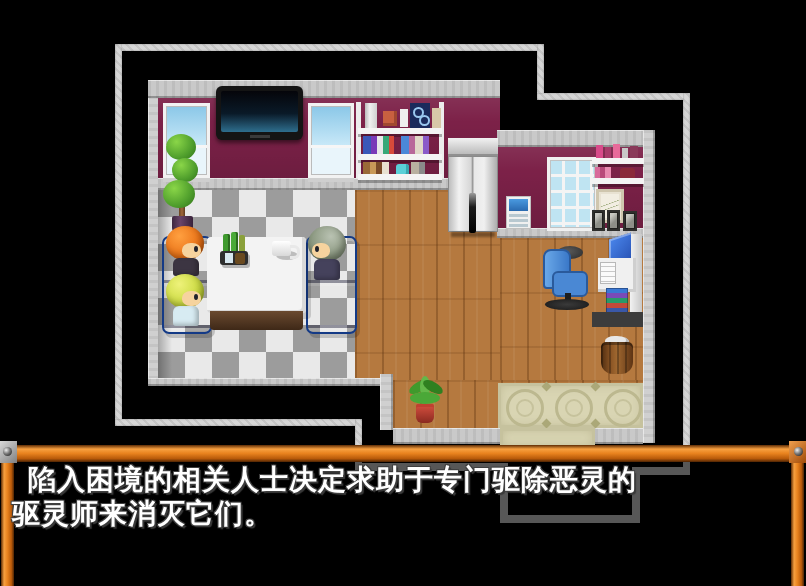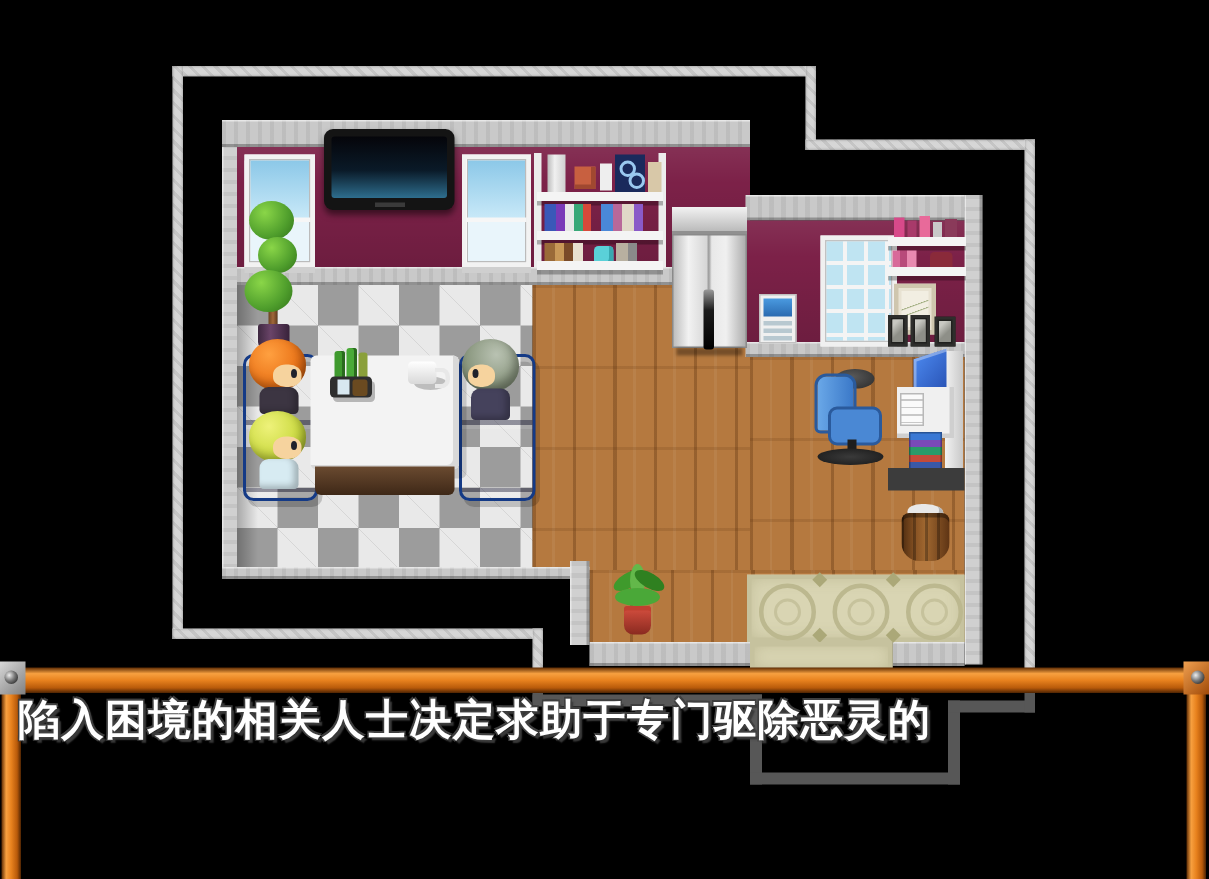--- a/index.html
+++ b/index.html
@@ -295,16 +295,17 @@
   <div class="abs" style="left:0;top:441px;width:806px;height:145px;">
     <div class="obar-h" style="left:0;top:4px;width:806px;height:17px;"></div>
     <div class="obar-v" style="left:1px;top:6px;width:13px;height:139px;"></div>
     <div class="obar-v" style="left:791px;top:6px;width:13px;height:139px;"></div>
     <div class="screwplate" style="left:0;top:0;width:17px;height:22px;background:linear-gradient(135deg,#d8d8d8,#808080);">
       <div class="screw" style="left:3px;top:6px;"></div>
     </div>
     <div class="screwplate" style="left:789px;top:0;width:17px;height:22px;background:linear-gradient(135deg,#f0a050,#a04a08);">
       <div class="screw" style="left:5px;top:6px;"></div>
     </div>
-    <div class="dlgline" style="top:20px;">陷入困境的相关人士决定求助于专门驱除恶灵的</div>
+    <div class="dlgline" style="top:20px;padding-left:16px;">陷入困境的相关人士决定求助于专门驱除恶灵的</div>
+    <div class="dlgline" style="top:54px;">驱灵师来消灭它们。</div>
   </div>
 
 </div>
 
 </body></html>

